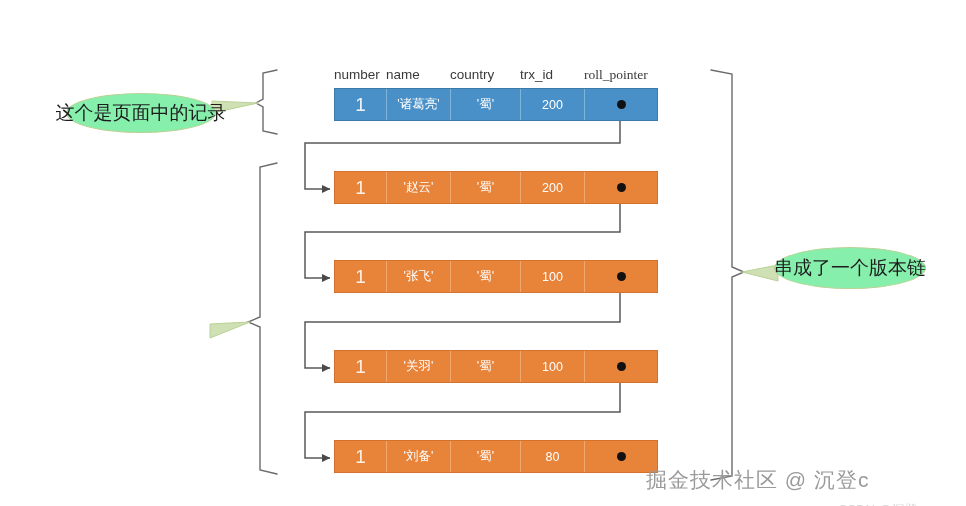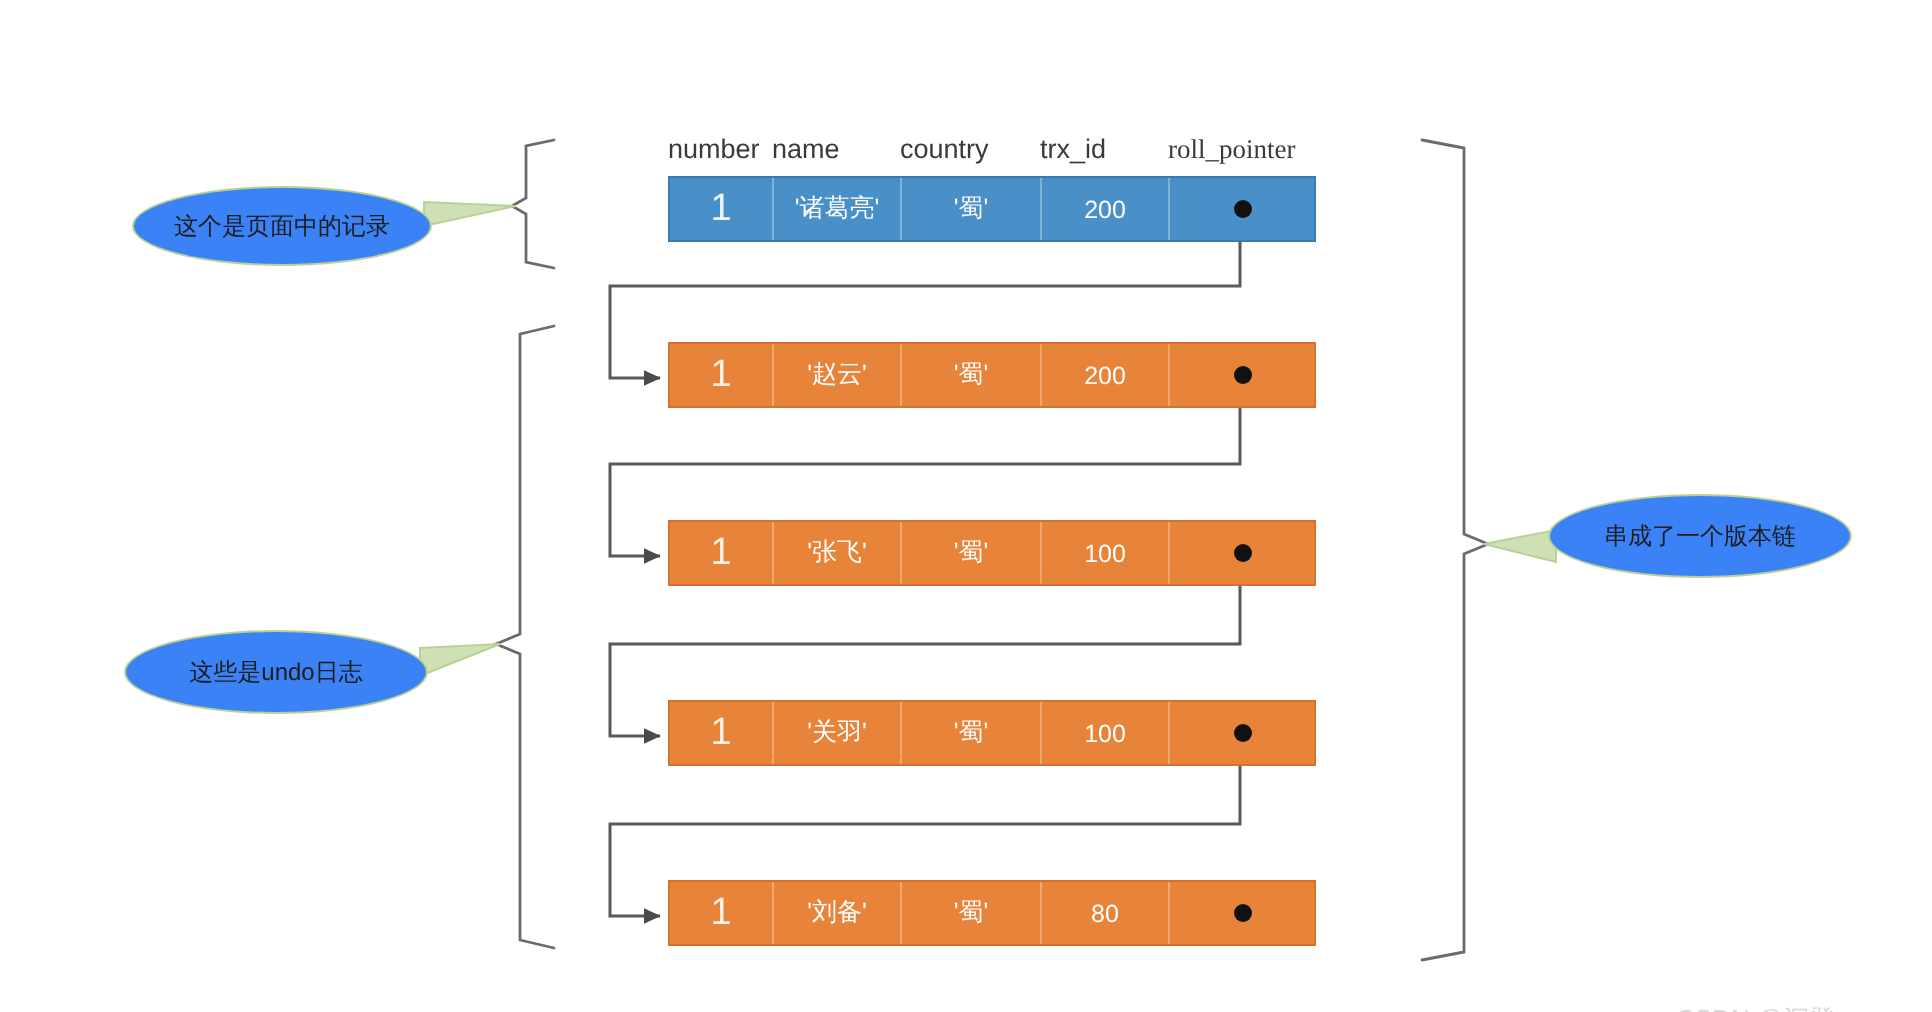--- a/index.html
+++ b/index.html
@@ -85,25 +85,25 @@
     width: 9px;
     height: 9px;
     border-radius: 50%;
     background: #111111;
     display: block;
   }
 
   
   .callout {
     position: absolute;
-    background: #3b82f6;
+    background: #86efac;
     border: 1px solid #b9d195;
     border-radius: 50%/50%;
     color: #1c1c1c;
-    font-size: 12px;
+    font-size: 19px;
     display: flex;
     align-items: center;
     justify-content: center;
     white-space: nowrap;
     box-sizing: border-box;
   }
   #callout-page-record {
     left: 66px; top: 93px; width: 150px; height: 40px;
   }
   #callout-undo-log {
@@ -223,18 +223,18 @@
     <div class="cell c-number">1</div>
     <div class="cell c-name">'刘备'</div>
     <div class="cell c-country">'蜀'</div>
     <div class="cell c-trxid">80</div>
     <div class="cell c-rollptr">
       <span class="ptr-dot"></span>
     </div>
   </div>
 
   <div class="callout" id="callout-page-record">这个是页面中的记录</div>
-  <div class="callout" id="callout-undo-log">这些是undo日志</div>
   <div class="callout" id="callout-version-chain">串成了一个版本链</div>
 
+  <div class="watermark-main">掘金技术社区 @ 沉登c</div>
   <div class="watermark-sub">CSDN @沉登c</div>
 
 </div>
 
 </body></html>

